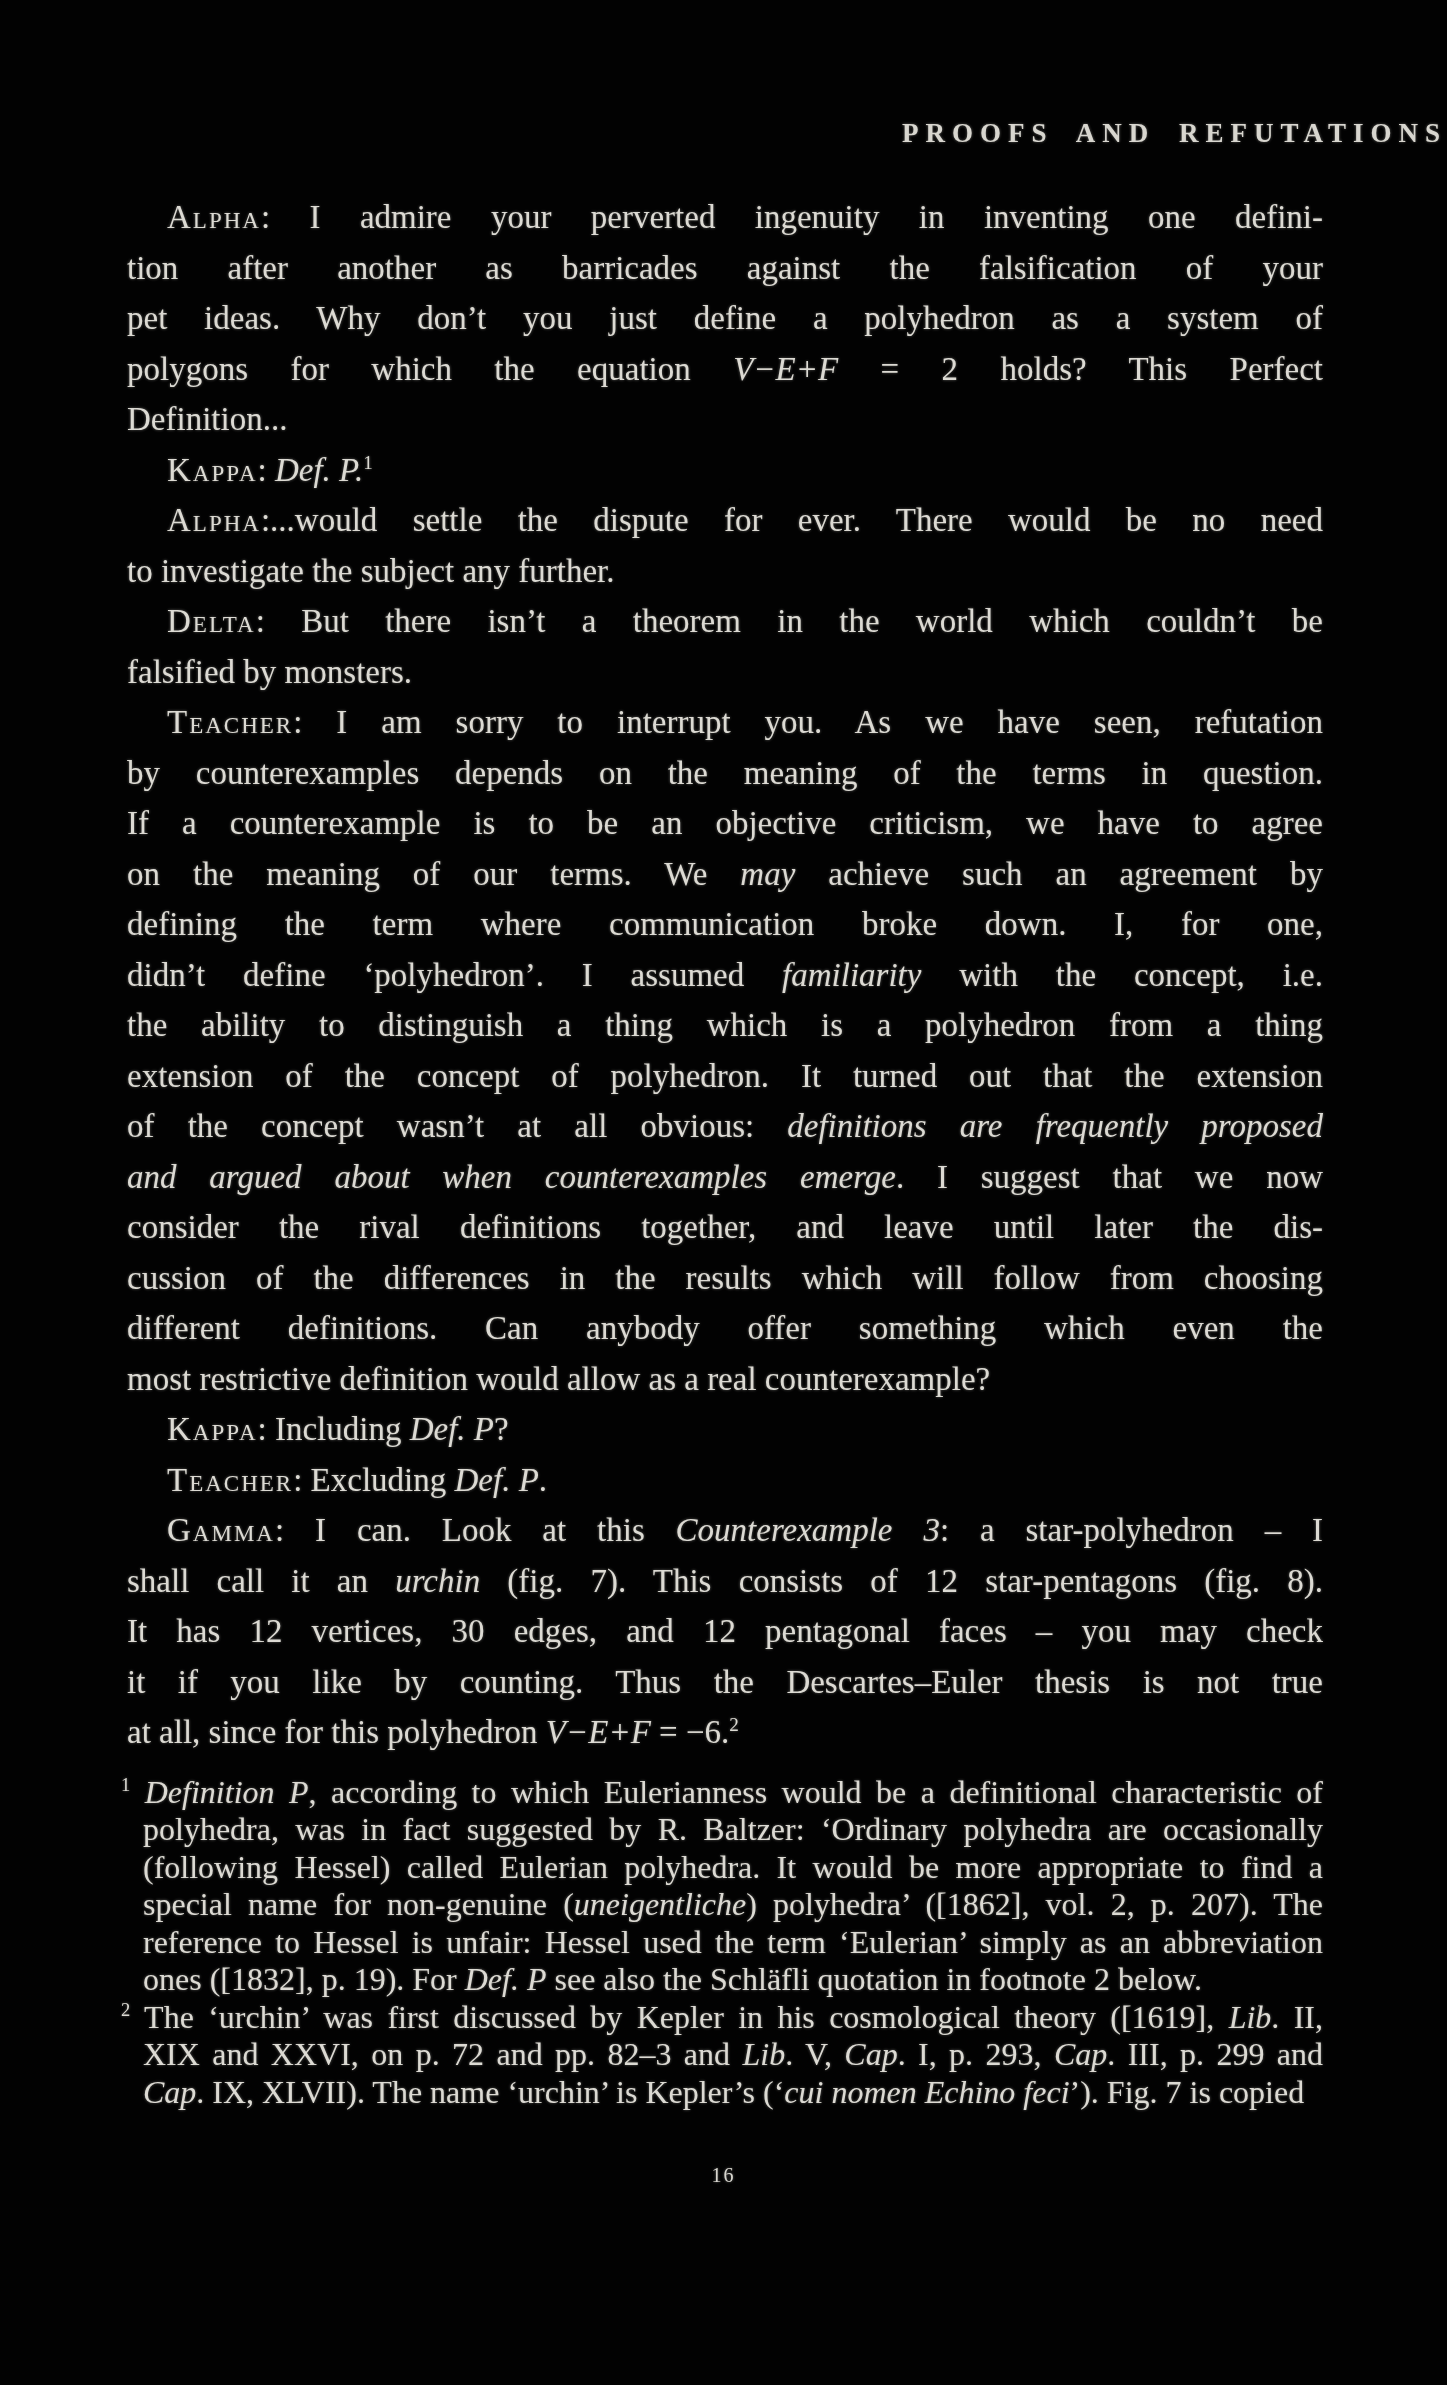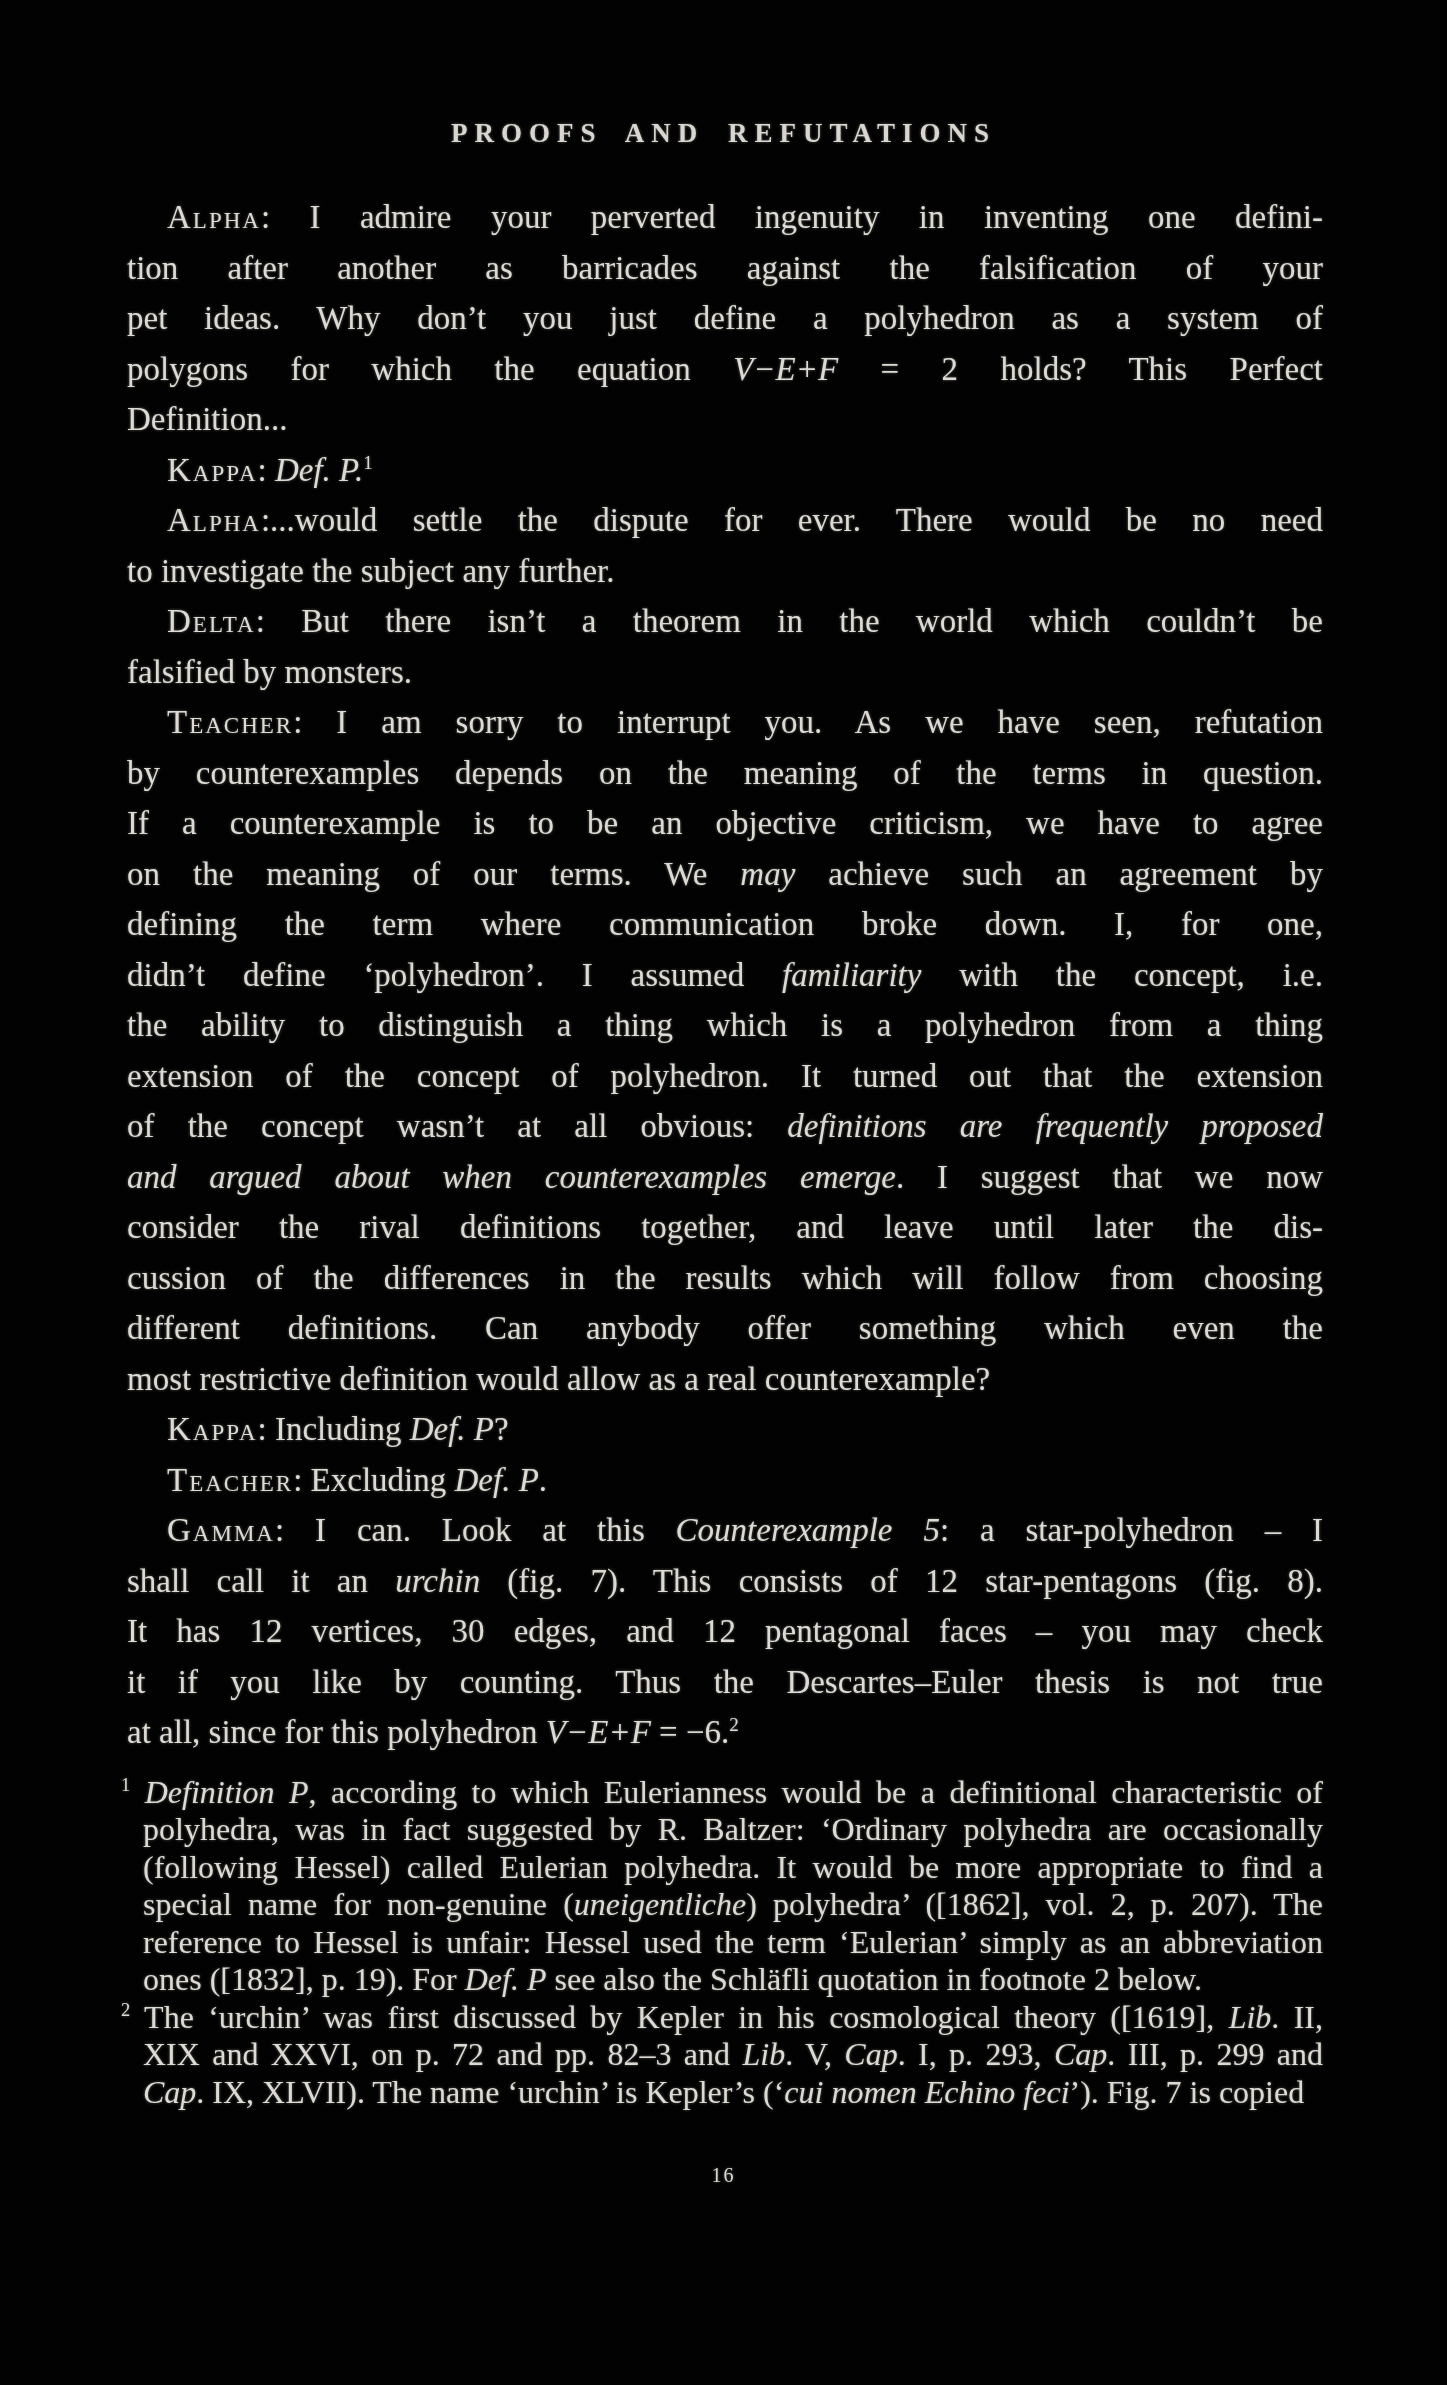--- a/index.html
+++ b/index.html
@@ -8,21 +8,21 @@
     width:1447px;height:2385px;
     background:#020202;
     overflow:hidden;
     font-family:"Liberation Serif","DejaVu Serif",serif;
     color:#dcdad3;
     text-shadow:0 0 3px rgba(225,222,214,0.45);
   }
   .running-head{
     margin:116px 0 0 0;
     line-height:34px;
-    text-align:center;
+    text-align:right;
     font-size:27px;
     font-weight:bold;
     letter-spacing:7px;
     word-spacing:10px;
     color:#d8d6cf;
   }
   .dialogue{
     margin:42px 124px 0 127px;
     font-size:33px;
     line-height:50.5px;
@@ -112,21 +112,21 @@
         <div class="line"><span class="seg-n">different definitions. Can anybody offer something which even the</span></div>
         <div class="line last"><span class="seg-n">most restrictive definition would allow as a real counterexample?</span></div>
       </div>
       <div class="para">
         <div class="line first last"><span class="seg-sc">Kappa</span><span class="seg-n">: Including </span><span class="seg-i">Def. P</span><span class="seg-n">?</span></div>
       </div>
       <div class="para">
         <div class="line first last"><span class="seg-sc">Teacher</span><span class="seg-n">: Excluding </span><span class="seg-i">Def. P</span><span class="seg-n">.</span></div>
       </div>
       <div class="para">
-        <div class="line first"><span class="seg-sc">Gamma</span><span class="seg-n">: I can. Look at this </span><span class="seg-i">Counterexample 5</span><span class="seg-n">: a star-polyhedron – I</span></div>
+        <div class="line first"><span class="seg-sc">Gamma</span><span class="seg-n">: I can. Look at this </span><span class="seg-i">Counterexample 3</span><span class="seg-n">: a star-polyhedron – I</span></div>
         <div class="line"><span class="seg-n">shall call it an </span><span class="seg-i">urchin</span><span class="seg-n"> (fig. 7). This consists of 12 star-pentagons (fig. 8).</span></div>
         <div class="line"><span class="seg-n">It has 12 vertices, 30 edges, and 12 pentagonal faces – you may check</span></div>
         <div class="line"><span class="seg-n">it if you like by counting. Thus the Descartes–Euler thesis is not true</span></div>
         <div class="line last"><span class="seg-n">at all, since for this polyhedron </span><span class="seg-i">V−E+F</span><span class="seg-n"> = −6.</span><span class="seg-sup">2</span></div>
       </div>
     </div>
 
   <div class="footnotes">
       <div class="footnote">
         <div class="fn-line first"><span class="seg-sup">1</span><span class="seg-n"> </span><span class="seg-i">Definition P</span><span class="seg-n">, according to which Eulerianness would be a definitional characteristic of</span></div>

